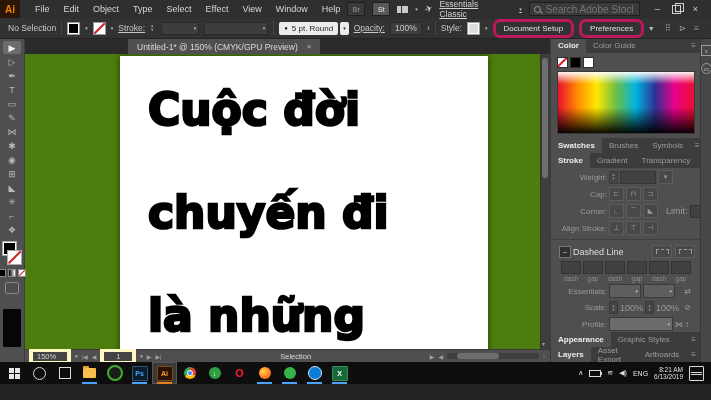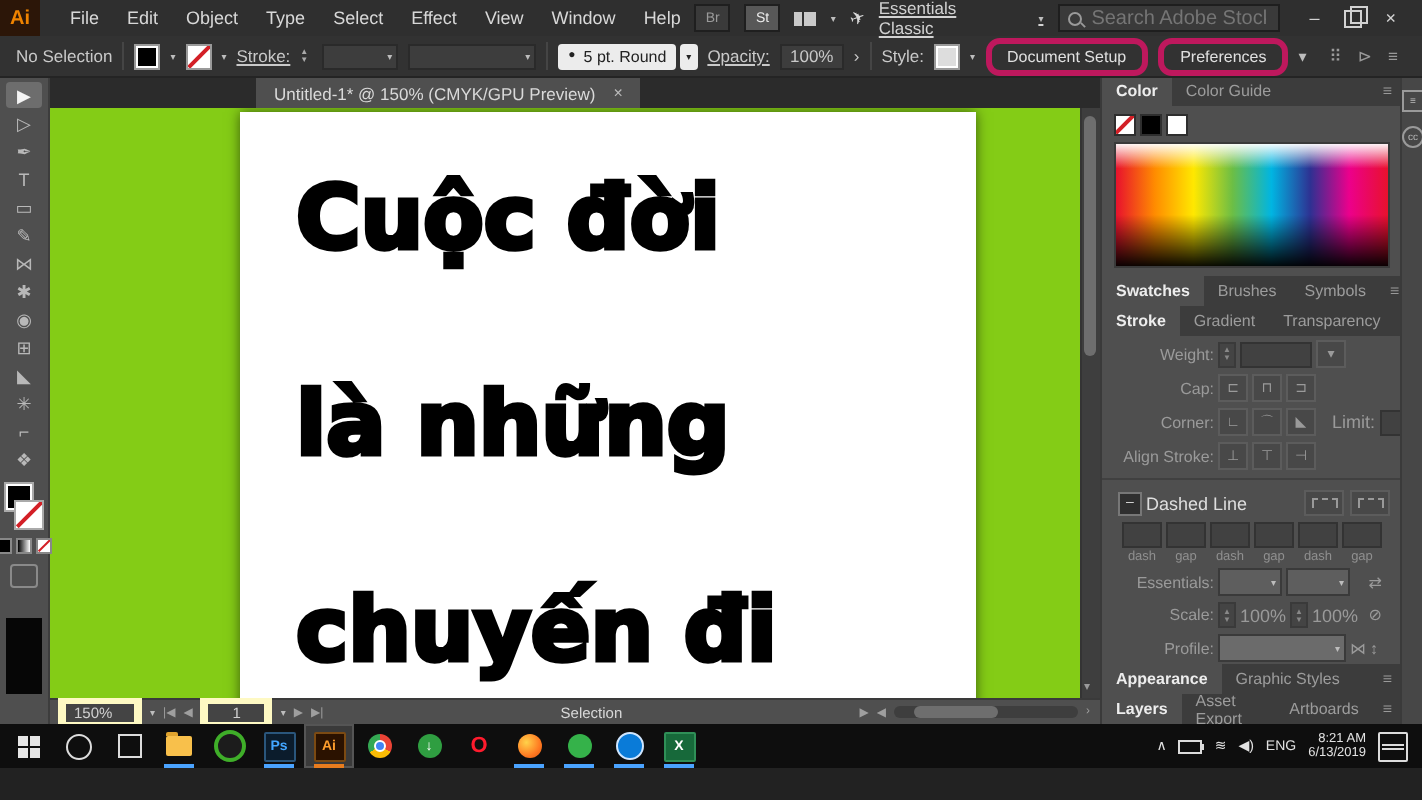--- a/index.html
+++ b/index.html
@@ -78,21 +78,21 @@
              background:#d31f26;transform:rotate(-45deg);}
   .drawmode{width:12px;height:10px;border:1px solid #8a8a8a;border-radius:2px;margin-top:4px;flex:none;}
   .blackblock{width:18px;height:38px;background:#060606;margin-top:14px;flex:none;}
   
   .docarea{position:absolute;left:24px;top:38px;right:161px;bottom:22px;display:flex;
            flex-direction:column;z-index:4;}
   .tabstrip{height:16px;background:#2b2b2b;display:flex;align-items:flex-end;flex:none;}
   .doctab{margin-left:104px;height:15px;background:#4f4f4f;color:#dadada;display:flex;
           align-items:center;gap:9px;padding:0 9px;font-size:8.5px;}
   .doctab .x{color:#bbb;font-size:8px;}
-  .canvas{flex:1;background:#84cc16;position:relative;overflow:hidden;text-align:center;}
+  .canvas{flex:1;background:#4d7c0f;position:relative;overflow:hidden;text-align:center;}
   .artboard{position:absolute;left:96px;top:2px;width:340px;height:316px;background:#ffffff;
             box-shadow:0 0 6px rgba(0,0,0,.55);display:flex;flex-direction:column;
             padding:2px 0 0 28px;}
   .tline{height:103px;display:flex;align-items:center;color:#000;
          font-family:"DejaVu Sans",sans-serif;font-weight:bold;font-size:44px;
          -webkit-text-stroke:2.5px #000;letter-spacing:0;}
   .vscroll{position:absolute;right:0;top:0;width:9px;bottom:0;background:#3e3e3e;
            border-left:1px solid #343434;}
   .vthumb{position:absolute;top:4px;left:1px;width:6px;height:120px;background:#6e6e6e;border-radius:3px;}
   .vchev{position:absolute;bottom:2px;left:1px;color:#9a9a9a;font-size:6px;}
@@ -308,22 +308,22 @@
   <div class="docarea">
     <div class="tabstrip">
       <div class="doctab">
         <span>Untitled-1* @ 150% (CMYK/GPU Preview)</span>
         <span class="x">×</span>
       </div>
     </div>
     <div class="canvas">
       <div class="artboard">
         <div class="tline">Cuộc đời</div>
+        <div class="tline">chuyến đi</div>
         <div class="tline">là những</div>
-        <div class="tline">chuyến đi</div>
       </div>
       <div class="vscroll">
         <span class="vthumb"></span>
         <span class="vchev">▾</span>
       </div>
     </div>
     <div class="statusbar">
       <span class="zbox">
         <span>150%</span>
       </span>

